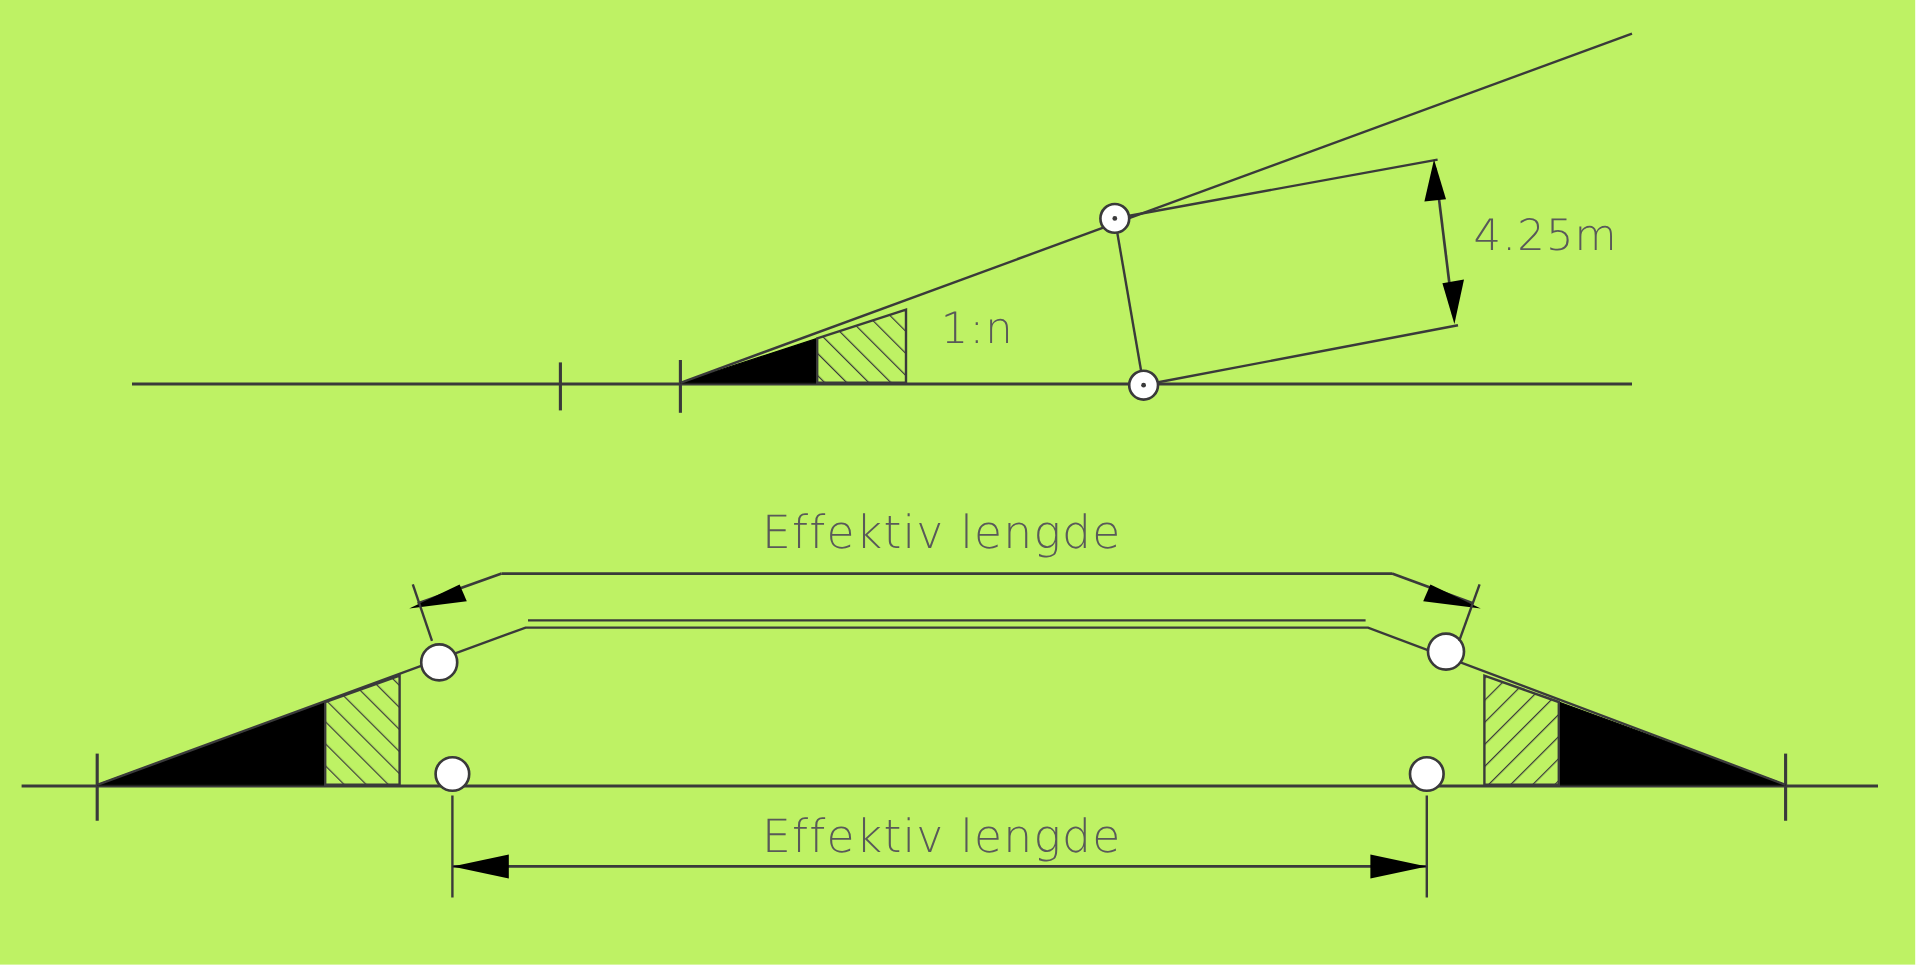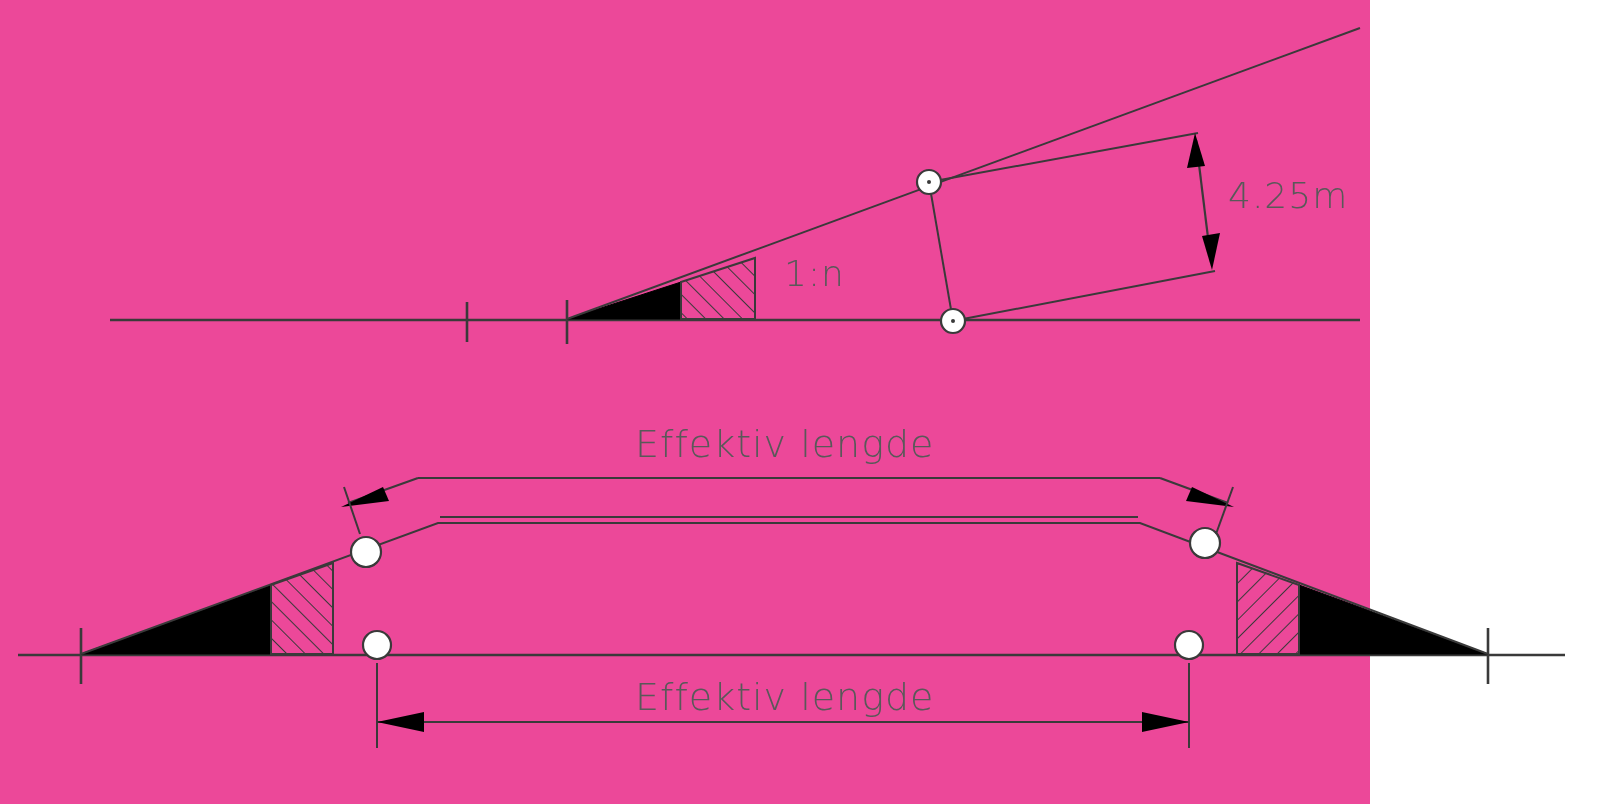--- a/index.html
+++ b/index.html
@@ -8,23 +8,23 @@
     background: #ffffff;
   }
   body {
     width: 1600px;
     height: 804px;
     font-family: "DejaVu Sans", sans-serif;
     overflow: hidden;
   }
   #drawing-root {
     position: relative;
-    width: 1370px;
+    width: 1596px;
     height: 804px;
-    background: #ec4899;
+    background: #bef264;
   }
   svg#cad-canvas {
     display: block;
     width: 1600px;
     height: 804px;
   }
   .cad-text {
     font-family: "DejaVu Sans", sans-serif;
     fill: #595959;
     font-weight: 300;

